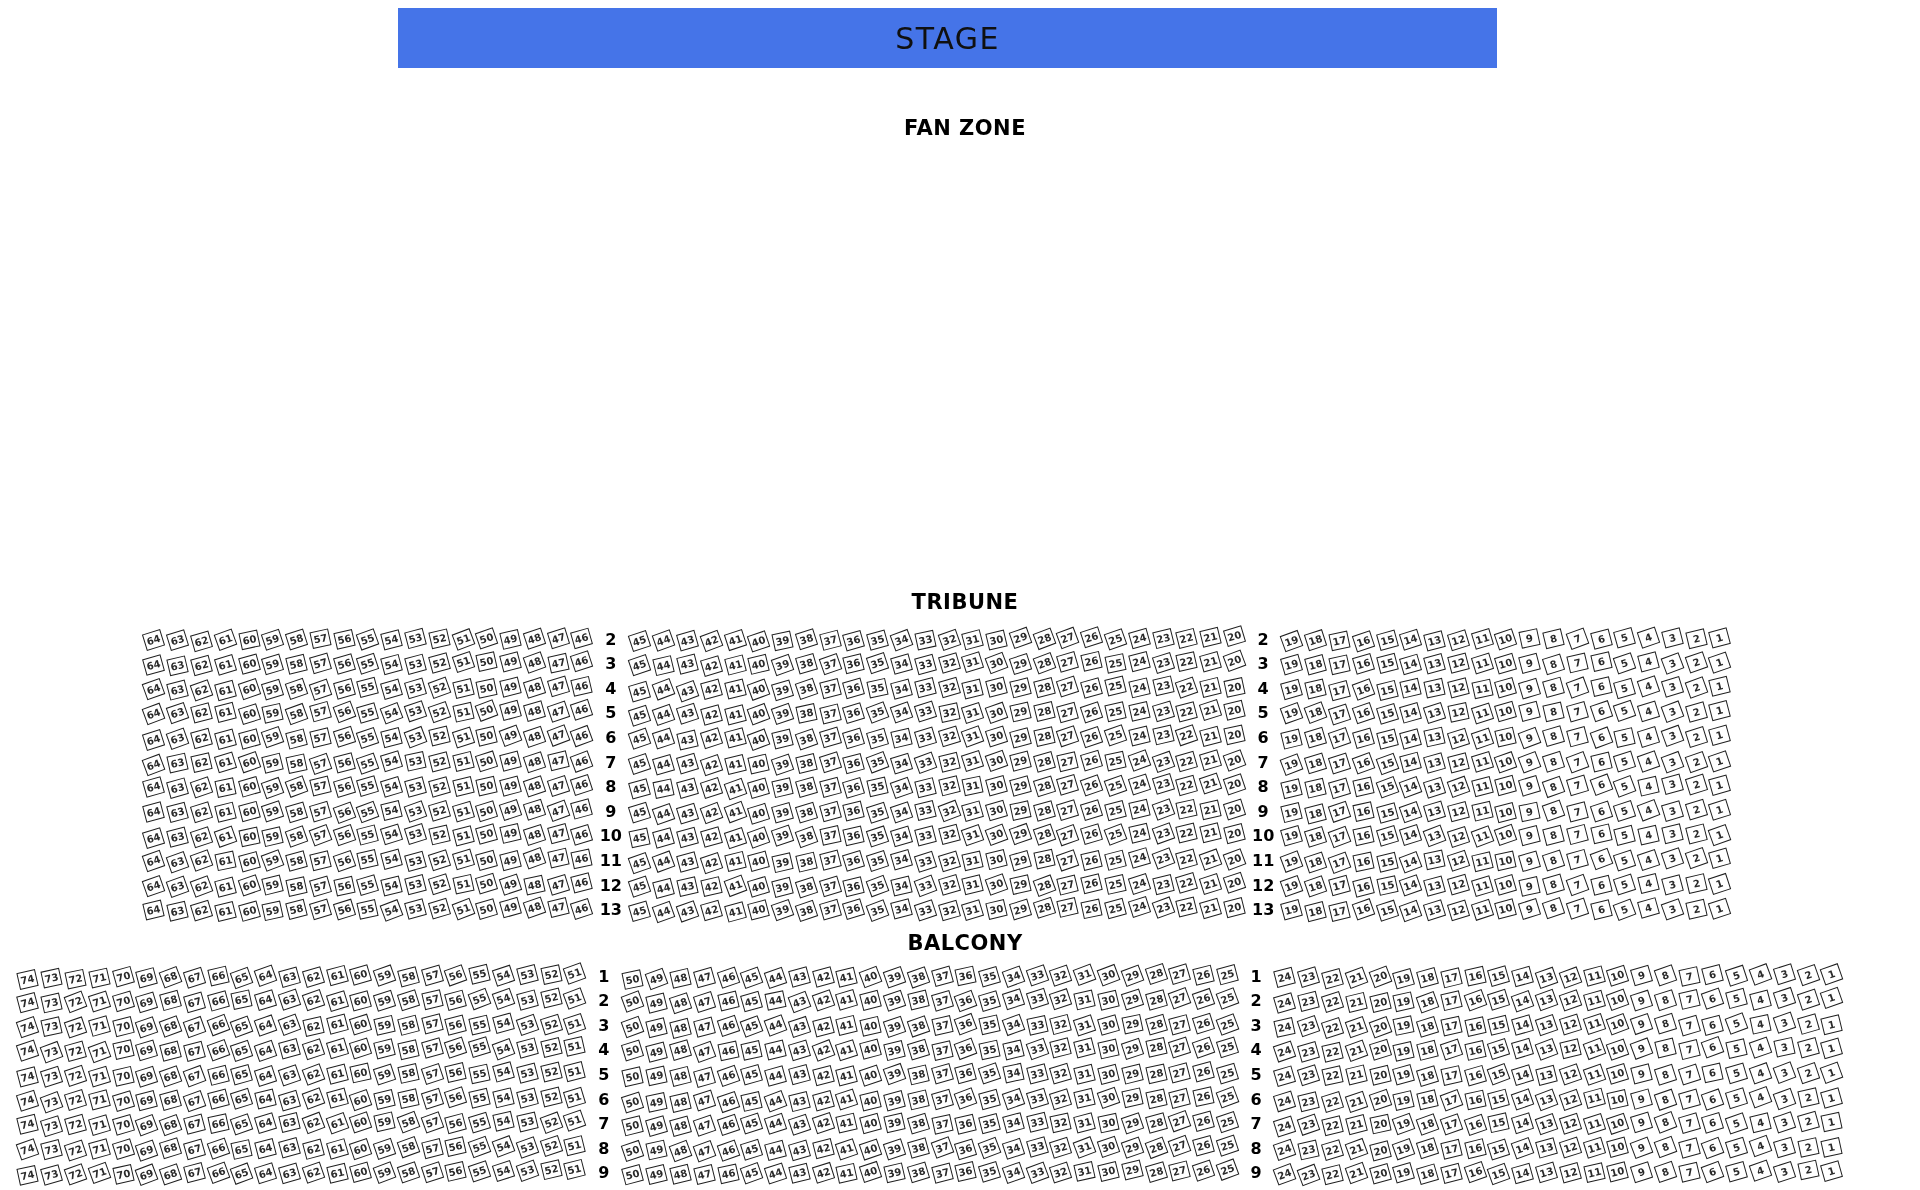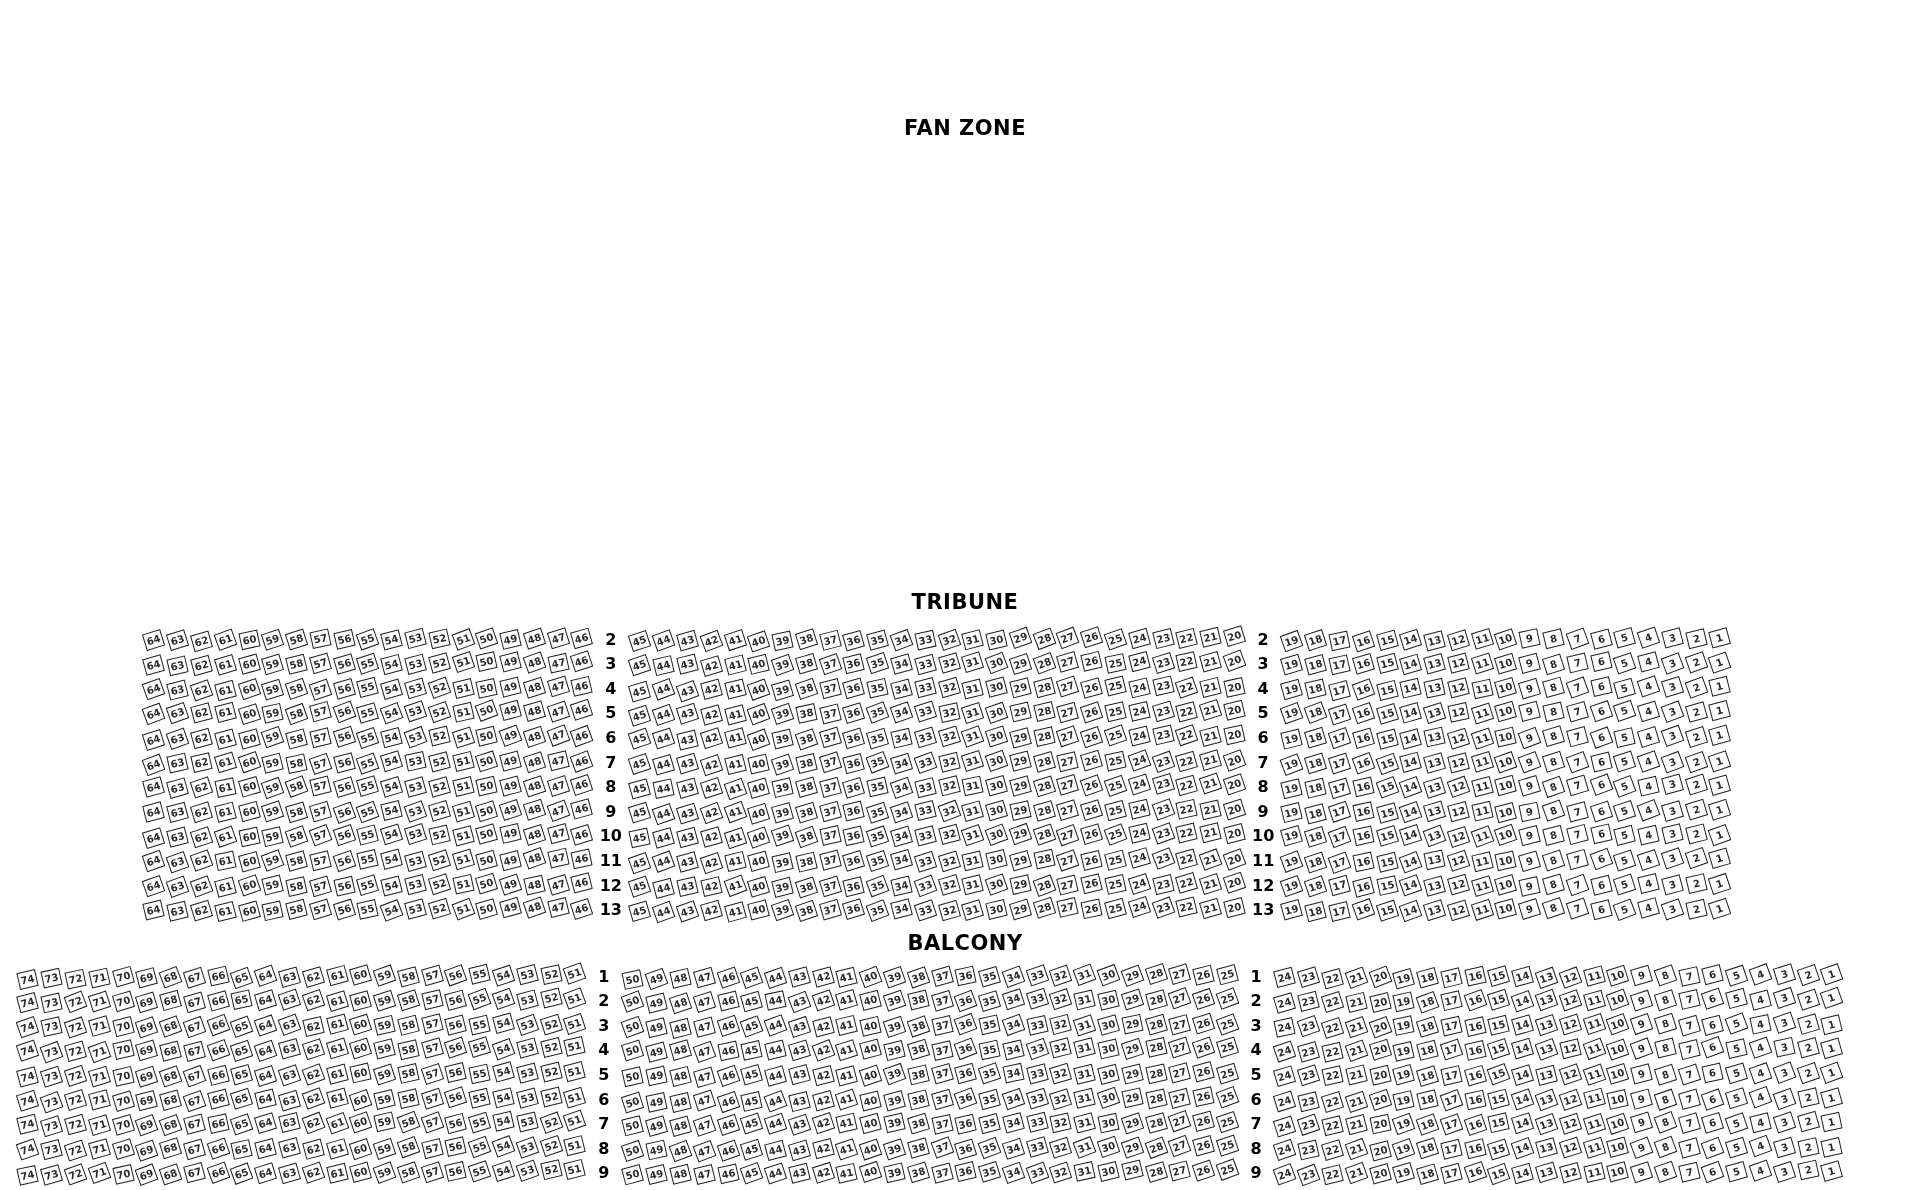--- a/index.html
+++ b/index.html
@@ -38,20 +38,21 @@
   .row-label{
     flex:0 0 34px;text-align:center;font-size:16px;font-weight:700;
     color:var(--rowlabel,#000);
   }
 </style>
 </head>
 <body>
 
 <div id="canvas">
 
+  <div class="stage" style="background: rgb(69, 116, 232); color: rgb(16, 16, 16);">STAGE</div>
 
   <div class="zone-label fanzone-label">FAN ZONE</div>
 
   <div class="zone-label tribune-label">TRIBUNE</div>
 
   <div class="section" style="left: 142px; top: 627px;">
       <div class="seat-row" style="top: 0px;">
         <div class="block">
           <div class="seat" style="transform: translateY(-1px) rotate(-16.8deg);">64</div>
           <div class="seat" style="transform: translateY(-0.7px) rotate(-16.9deg);">63</div>

